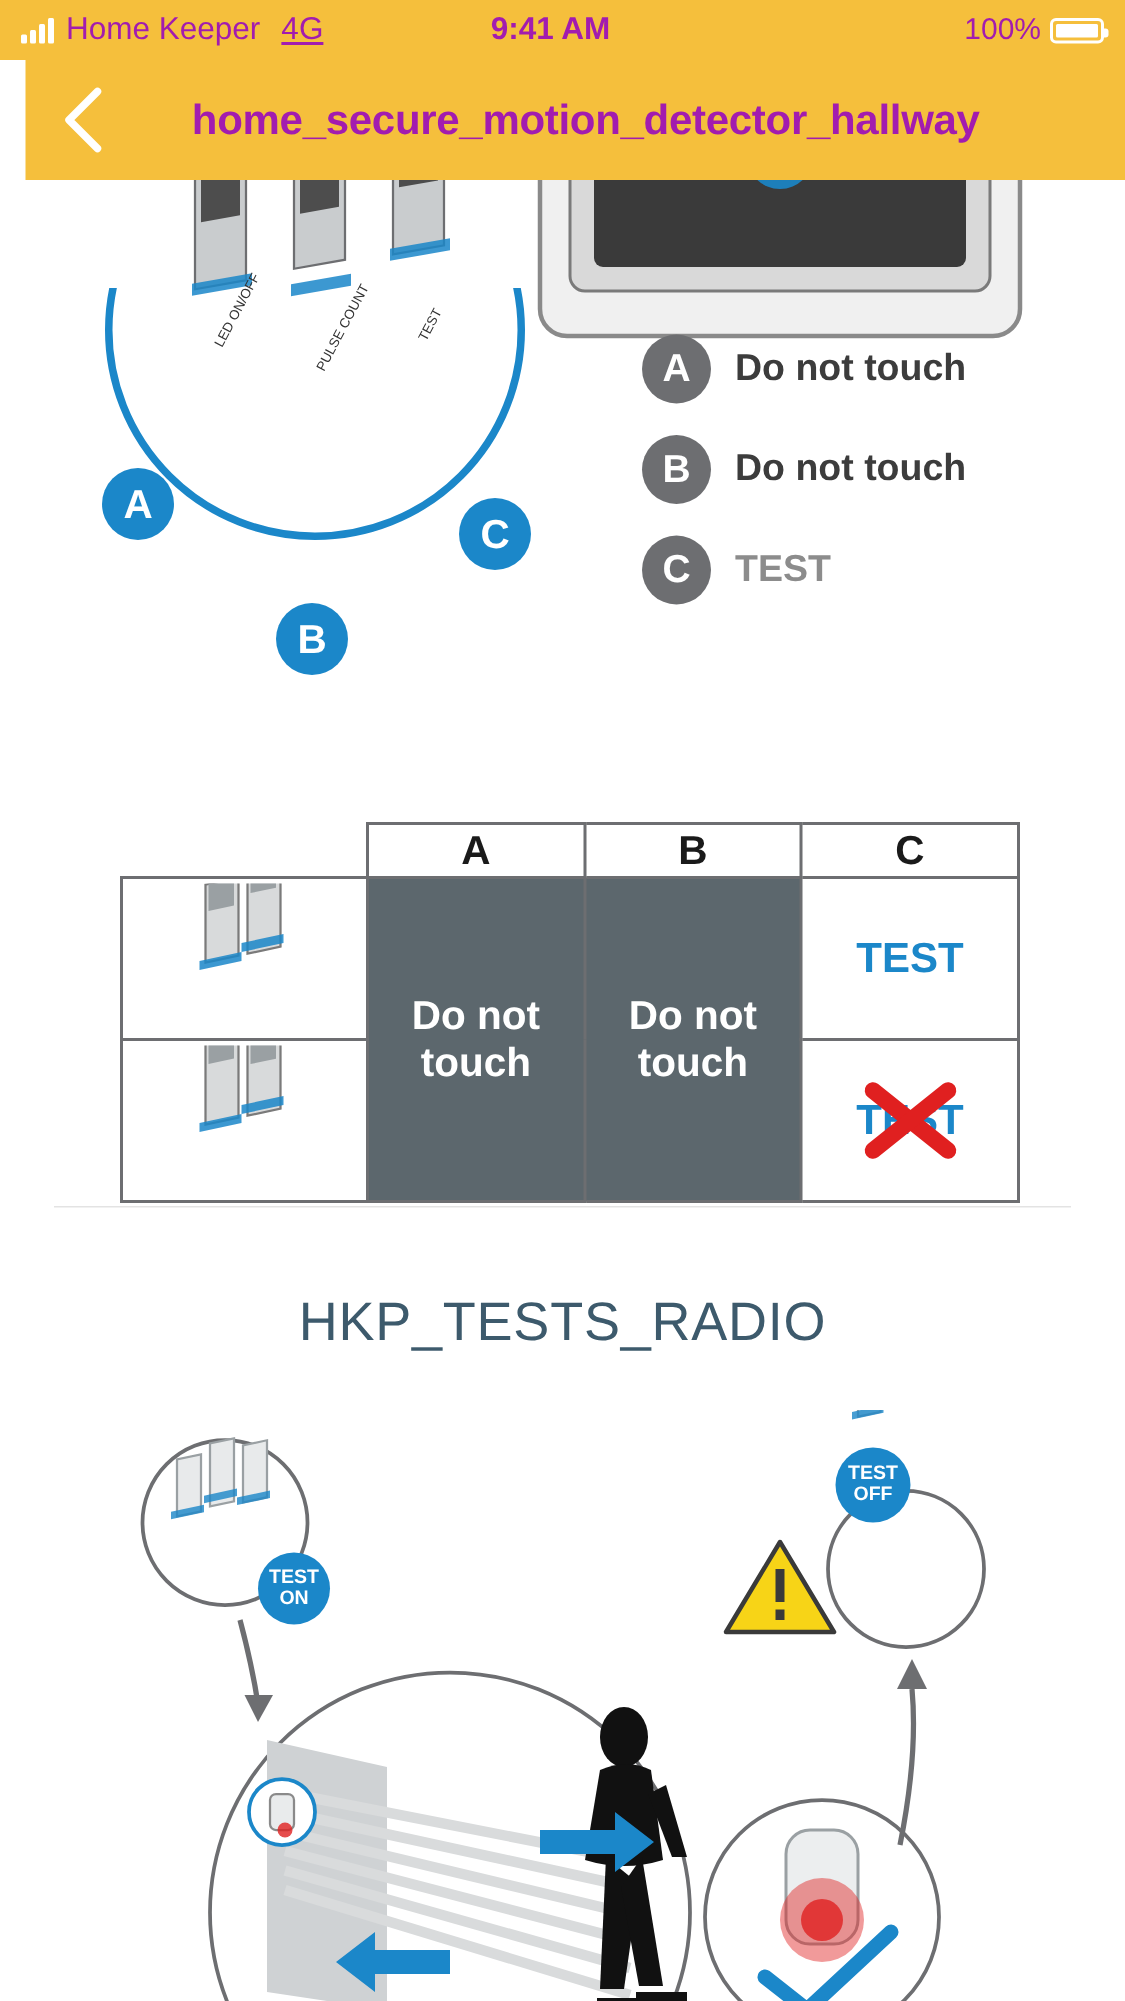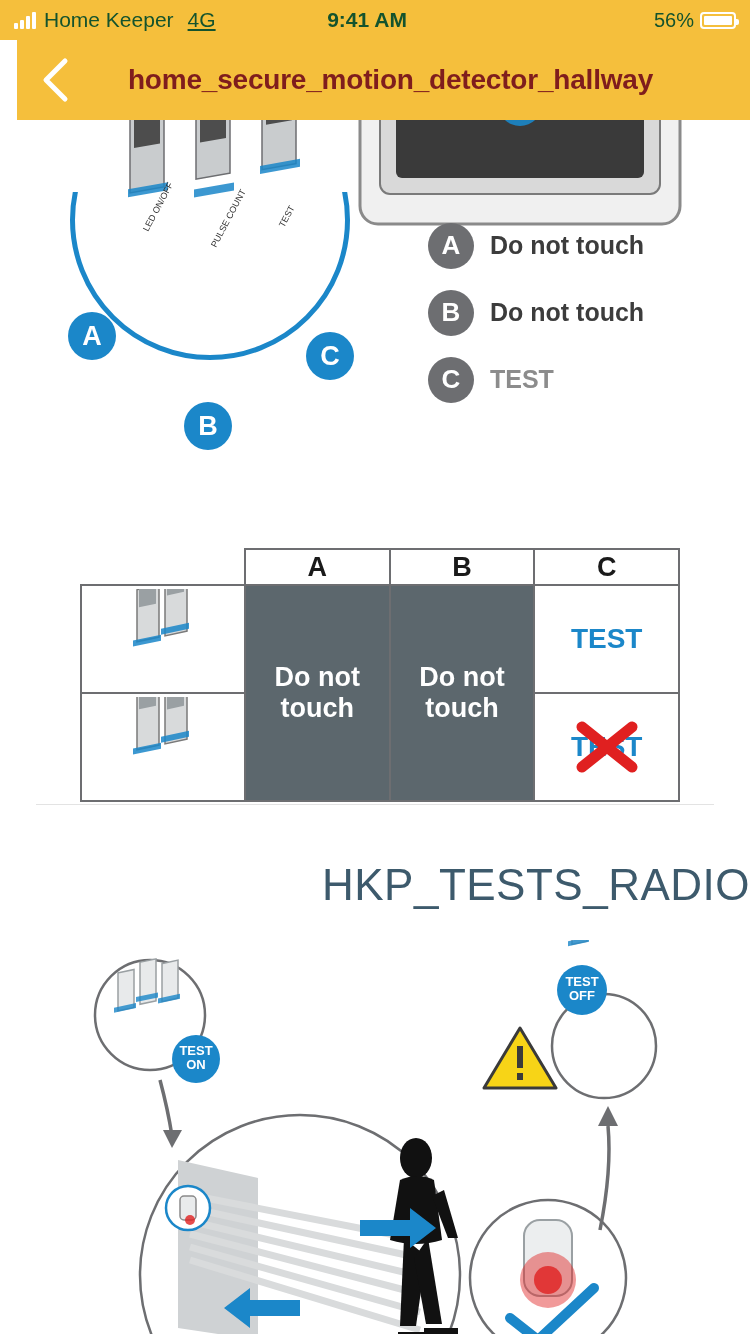--- a/index.html
+++ b/index.html
@@ -6,21 +6,21 @@
   html, body {
     width: 750px; height: 1334px;
     font-family: "Liberation Sans", sans-serif;
     background: #ffffff;
     overflow: hidden;
   }
   #app { position: relative; width: 750px; height: 1334px; }
 
   
   .statusbar {
-    height: 40px; background: #f5bf3c; color: #14532d;
+    height: 40px; background: #f5bf3c; color: #a21caf;
     display: flex; align-items: center; padding: 0 14px;
     font-size: 21px; font-weight: bold; position: relative;
   }
   .sb-left { display: flex; align-items: center; gap: 8px; }
   .signal { display: flex; align-items: flex-end; gap: 2px; height: 17px; }
   .signal i { display: block; width: 4px; background: #fff; border-radius: 1px; }
   .signal i:nth-child(1) { height: 6px; }
   .signal i:nth-child(2) { height: 9px; }
   .signal i:nth-child(3) { height: 13px; }
   .signal i:nth-child(4) { height: 17px; }
@@ -37,21 +37,21 @@
     position: relative; display: flex; align-items: center; padding: 2px;
   }
   .batt::after {
     content: ""; position: absolute; right: -5px; top: 5px;
     width: 3px; height: 6px; background: #fff; border-radius: 0 2px 2px 0;
   }
   .batt .fill { background: #fff; height: 100%; width: 100%; border-radius: 1px; }
 
   
   .navbar {
-    height: 80px; background: #f5bf3c; color: #7f1d1d;
+    height: 80px; background: #f5bf3c; color: #a21caf;
     display: flex; align-items: center; padding: 0 16px; position: relative; margin-left: 17px;
   }
   .back-btn {
     width: 44px; height: 56px; display: flex; align-items: center; justify-content: center;
     cursor: pointer; flex: none;
   }
   .nav-title {
     flex: 1; text-align: center; font-size: 28px; font-weight: bold;
     white-space: nowrap; overflow: hidden; text-overflow: ellipsis;
     padding-right: 30px; letter-spacing: -0.2px;
@@ -104,22 +104,22 @@
   }
   .tbl .testcell { font-size: 28px; font-weight: bold; color: #1b87c9; position: relative; }
   .cross { position: absolute; left: 50%; top: 50%; transform: translate(-50%,-50%); }
 
   .divider {
     position: absolute; left: 36px; top: 684px; width: 678px; height: 1px; background: #e3e3e3;
   }
 
   
   .section-title {
-    position: absolute; left: 0; right: 0; top: 740px; text-align: right;
-    font-size: 44px; color: #3d5a6c; letter-spacing: 0.5px;
+    position: absolute; left: 0; right: 0; top: 740px; text-align: center;
+    font-size: 36px; color: #3d5a6c; letter-spacing: 0.5px;
   }
 
   
   .radio-fig { position: absolute; left: 0; top: 820px; width: 750px; height: 500px; }
 </style>
 </head>
 <body>
 
 <div id="app">
 
@@ -129,21 +129,21 @@
         <i></i>
           <i></i>
           <i></i>
           <i></i>
       </span>
       <span class="carrier">Home Keeper</span>
       <span class="network">4G</span>
     </div>
     <div class="sb-time">9:41 AM</div>
     <div class="sb-right">
-      <span class="batt-pct">56%</span>
+      <span class="batt-pct">100%</span>
       <span class="batt">
           <span class="fill"></span>
         </span>
     </div>
   </div>
 
   <div class="navbar">
     <div class="back-btn">
       <svg width="28" height="46" viewBox="0 0 28 46">
         <polyline points="24,4 5,23 24,42" fill="none" stroke="#ffffff" stroke-width="5" stroke-linecap="round" stroke-linejoin="round"></polyline>

